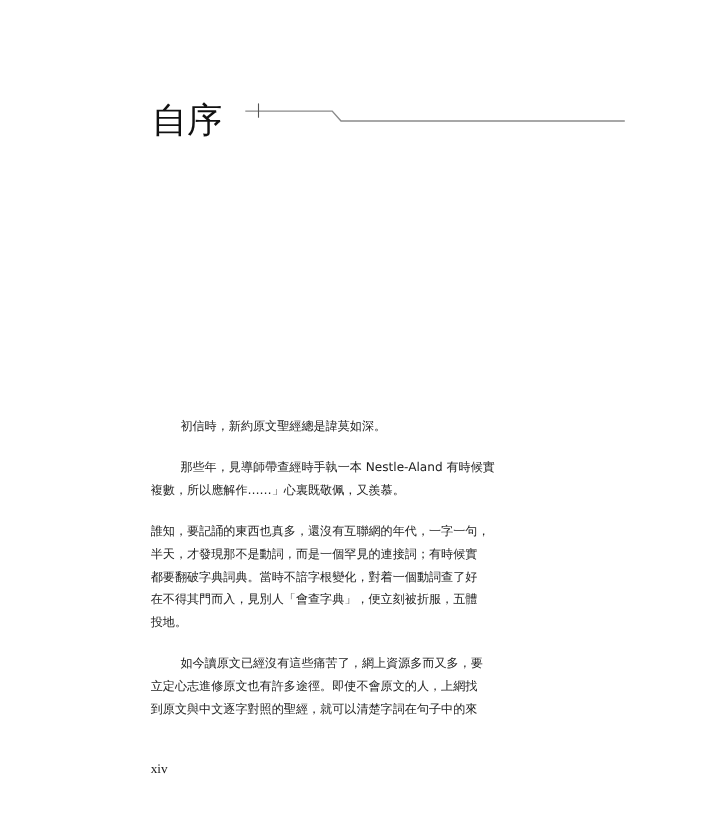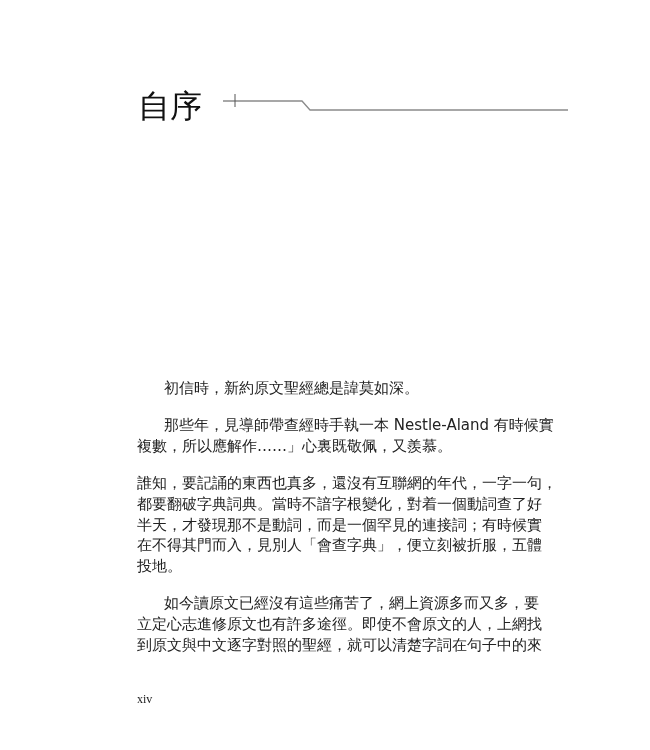--- a/index.html
+++ b/index.html
@@ -4,29 +4,29 @@
 <style>
   html, body { margin: 0; padding: 0; background: #ffffff; }
   body {
     width: 650px; height: 750px; position: relative; overflow: hidden;
     font-family: "DejaVu Serif", "Liberation Serif", serif; color: #1a1a1a;
   }
   .title {
     position: absolute; left: 138px; top: 66px;
     font-size: 32px; line-height: 44px; letter-spacing: 0px;
     font-weight: normal; color: #111;
-    font-family: Liberation Mono, monospace;
+    font-family: Liberation Sans, sans-serif;
     text-align: right;
   }
   .deco {
     position: absolute; left: 0; top: 0; width: 650px; height: 130px;
   }
   .body-text {
     position: absolute; left: 137px; top: 378px; width: 358px;
-    font-size: 15px; line-height: 20.7px; color: #222;
+    font-size: 11px; line-height: 20.7px; color: #222;
     font-family: "DejaVu Sans", sans-serif;
   }
   .line { display: block; white-space: nowrap; }
   .line.first { padding-left: 27px; }
   .para-block { margin-bottom: 16.5px; }
   .page-number {
     position: absolute; left: 137px; top: 692px;
     font-size: 12px; color: #222;
     font-family: "Liberation Serif", serif;
   }
@@ -44,22 +44,22 @@
 <div class="body-text">
   <div class="para-block">
     <span class="line first">初信時，新約原文聖經總是諱莫如深。</span>
   </div>
   <div class="para-block">
     <span class="line first">那些年，見導師帶查經時手執一本 Nestle-Aland 有時候實</span>
     <span class="line">複數，所以應解作……」心裏既敬佩，又羨慕。</span>
   </div>
   <div class="para-block">
     <span class="line">誰知，要記誦的東西也真多，還沒有互聯網的年代，一字一句，</span>
+    <span class="line">半天，才發現那不是動詞，而是一個罕見的連接詞；有時候實</span>
     <span class="line">都要翻破字典詞典。當時不諳字根變化，對着一個動詞查了好</span>
-    <span class="line">半天，才發現那不是動詞，而是一個罕見的連接詞；有時候實</span>
     <span class="line">在不得其門而入，見別人「會查字典」，便立刻被折服，五體</span>
     <span class="line">投地。</span>
   </div>
   <div class="para-block">
     <span class="line first">如今讀原文已經沒有這些痛苦了，網上資源多而又多，要</span>
     <span class="line">立定心志進修原文也有許多途徑。即使不會原文的人，上網找</span>
     <span class="line">到原文與中文逐字對照的聖經，就可以清楚字詞在句子中的來</span>
   </div>
 </div>
 

